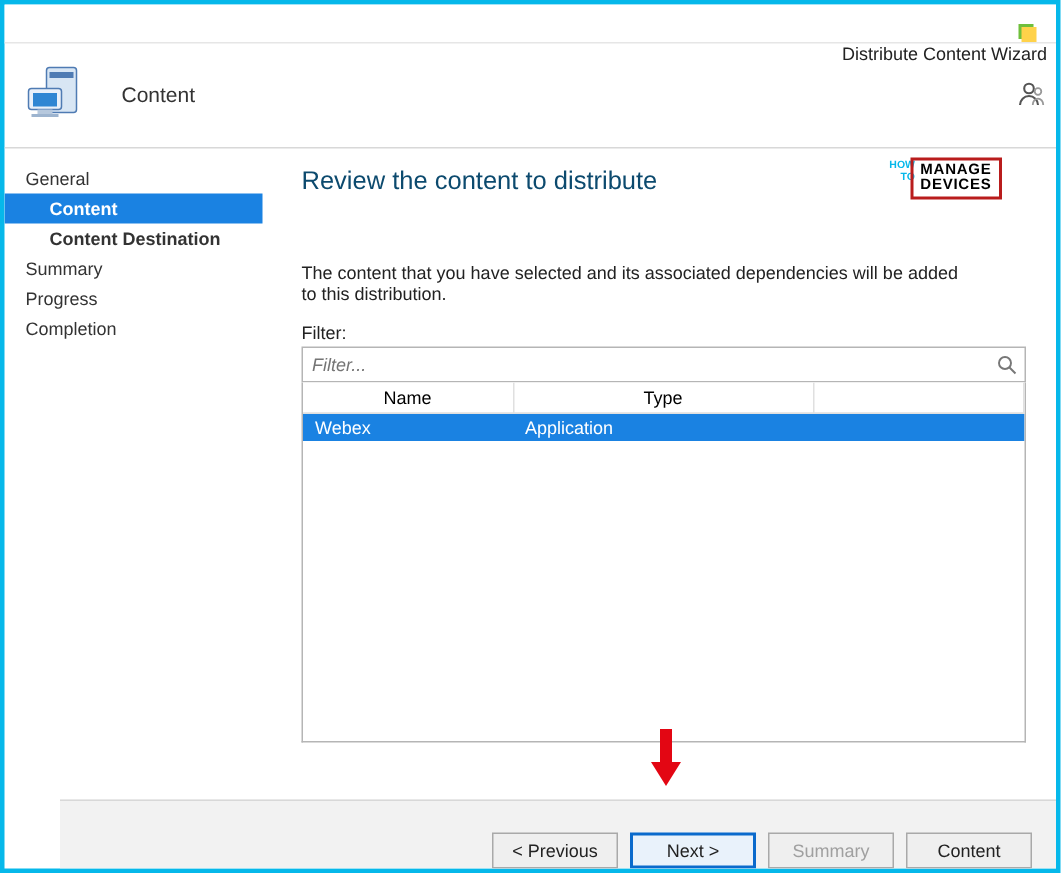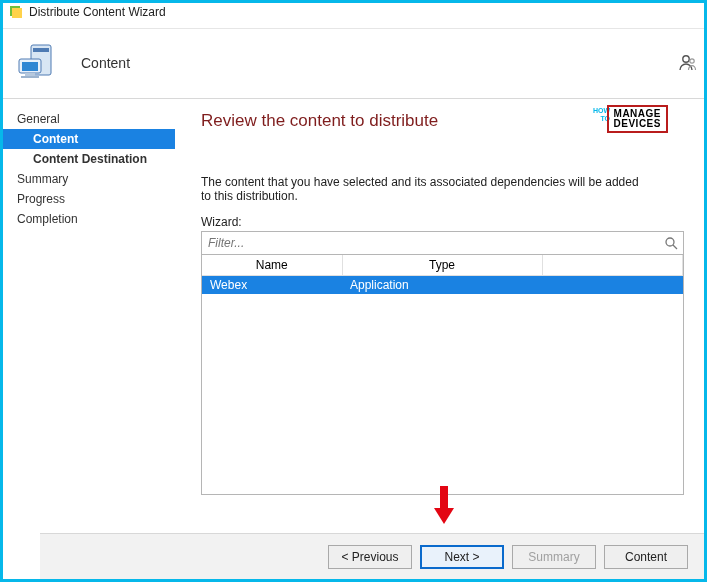--- a/index.html
+++ b/index.html
@@ -10,26 +10,27 @@
     background: #fff;
     width: 707px;
     height: 582px;
     border: 3px solid #06b8ea;
     position: relative;
     overflow: hidden;
   }
   .titlebar {
     height: 26px;
     display: flex;
-    align-items: flex-start;
-    padding: 2px 6px;
+    align-items: flex-end;
+    padding: 12px 6px;
     background: #fff;
     border-bottom: 1px solid #e6e6e6;
     font-size: 12px;
     color: #222;
+    flex-direction: column;
   }
   .titlebar .ti {
     width: 14px;
     height: 14px;
     margin-right: 6px;
   }
   .header {
     display: flex;
     align-items: center;
     padding: 10px 14px 12px 14px;
@@ -67,21 +68,21 @@
     color: #fff;
     font-weight: 600;
   }
   .main {
     flex: 1;
     padding: 10px 20px 10px 26px;
     position: relative;
   }
   .heading {
     font-size: 17px;
-    color: #7f1d1d;
+    color: #0c4a6e;
     margin-top: 2px;
     margin-bottom: 44px;
   }
   .watermark {
     position: absolute;
     right: 36px;
     top: 6px;
     border: 2px solid #b91c1c;
     padding: 2px 5px;
     font-family: Arial, sans-serif;
@@ -147,21 +148,21 @@
   .buttonbar {
     position: absolute;
     left: 0;
     right: 0;
     bottom: 0;
     height: 46px;
     border-top: 1px solid #d8d8d8;
     background: #f2f2f2;
     display: flex;
     justify-content: flex-end;
-    align-items: center;
+    align-items: flex-end;
     gap: 8px;
     padding-right: 16px;
     margin-left: 37px;
   }
   .btn {
     min-width: 84px;
     height: 24px;
     border: 1px solid #a9a9a9;
     background: #efefef;
     font-size: 12px;
@@ -238,21 +239,21 @@
     </div>
     <div class="watermark">
       <div class="l1">MANAGE</div>
       <div class="l2">DEVICES</div>
     </div>
 
     <div class="heading">Review the content to distribute</div>
 
     <div class="desc">The content that you have selected and its associated dependencies will be added to this distribution.</div>
 
-    <div class="label">Wizard:</div>
+    <div class="label">Filter:</div>
 
     <div class="filter">
       <input type="text" placeholder="Filter..." style="">
       <span class="sicon">
         <svg width="14" height="14" viewBox="0 0 14 14">
           <circle cx="6" cy="6" r="4" fill="none" stroke="#777" stroke-width="1.3"></circle>
           <line x1="9" y1="9" x2="13" y2="13" stroke="#777" stroke-width="1.3"></line>
         </svg>
       </span>
     </div>

